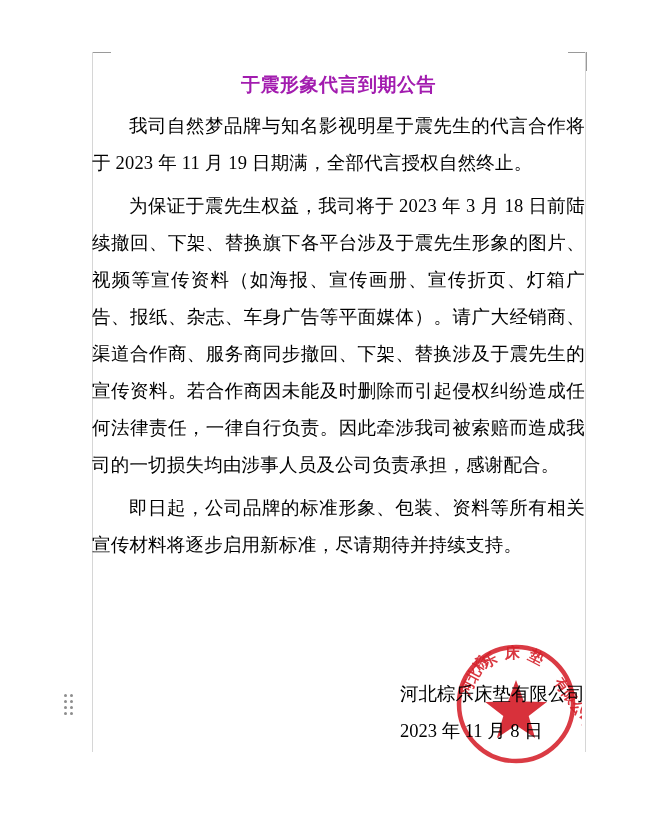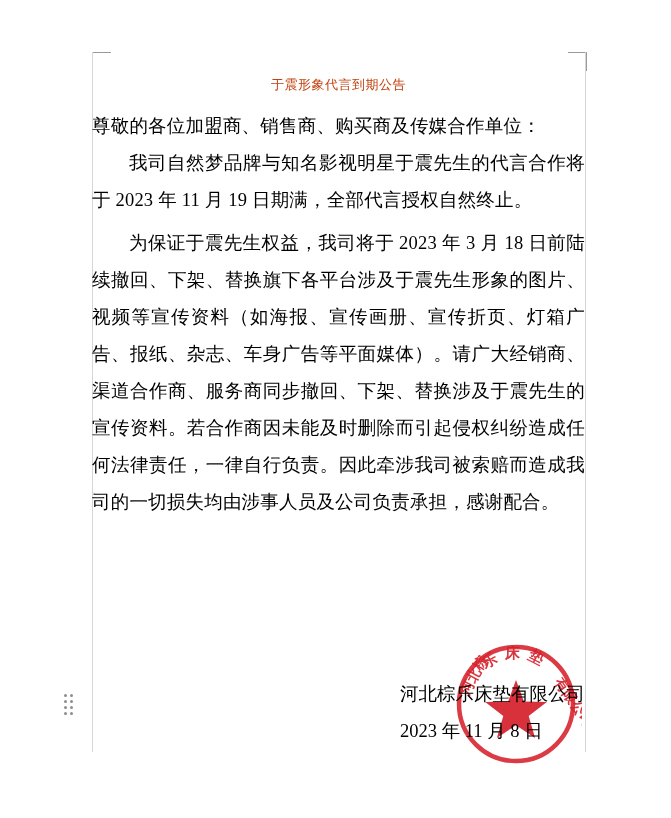--- a/index.html
+++ b/index.html
@@ -69,26 +69,26 @@
   
   #content {
     position: absolute;
     left: 92px;
     top: 70px;
     width: 493px;
   }
 
   .doc-title {
     text-align: center;
-    font-size: 13px;
+    font-size: 19px;
     line-height: 30px;
-    color: #c2410c;
+    color: #a21caf;
     letter-spacing: 0.5px;
     margin: 0 0 8px 0;
-    font-weight: normal;
+    font-weight: bold;
     font-family: "Liberation Serif", "DejaVu Serif", serif;
   }
 
   .para {
     font-size: 18.5px;
     line-height: 37px;
     color: #000;
     text-align: justify;
     text-justify: inter-character;
     margin: 0;
@@ -143,30 +143,30 @@
       <i></i>
       <i></i>
       <i></i>
       <i></i>
   </div>
 
   <div id="content">
 
     <h1 class="doc-title">于震形象代言到期公告</h1>
 
-    <p class="para salutation">尊敬的各位加盟商、销售商、购买商及传媒合作单位：</p>
 
     <p class="para indent">我司自然梦品牌与知名影视明星于震先生的代言合作将于 2023 年 11 月 19 日期满，全部代言授权自然终止。</p>
 
     <div class="spacer-sm"></div>
 
     <p class="para indent">为保证于震先生权益，我司将于 2023 年 3 月 18 日前陆续撤回、下架、替换旗下各平台涉及于震先生形象的图片、视频等宣传资料（如海报、宣传画册、宣传折页、灯箱广告、报纸、杂志、车身广告等平面媒体）。请广大经销商、渠道合作商、服务商同步撤回、下架、替换涉及于震先生的宣传资料。若合作商因未能及时删除而引起侵权纠纷造成任何法律责任，一律自行负责。因此牵涉我司被索赔而造成我司的一切损失均由涉事人员及公司负责承担，感谢配合。</p>
 
     <div class="spacer-sm"></div>
 
+    <p class="para indent">即日起，公司品牌的标准形象、包装、资料等所有相关宣传材料将逐步启用新标准，尽请期待并持续支持。</p>
 
     <div class="spacer-md"></div>
 
 
   </div>
 
   <div id="seal">
     <svg width="132" height="132" viewBox="0 0 132 132" xmlns="http://www.w3.org/2000/svg">
       <defs>
         <path id="arcTop" d="M 20,66 A 46,46 0 0 1 112,66" fill="none"></path>

